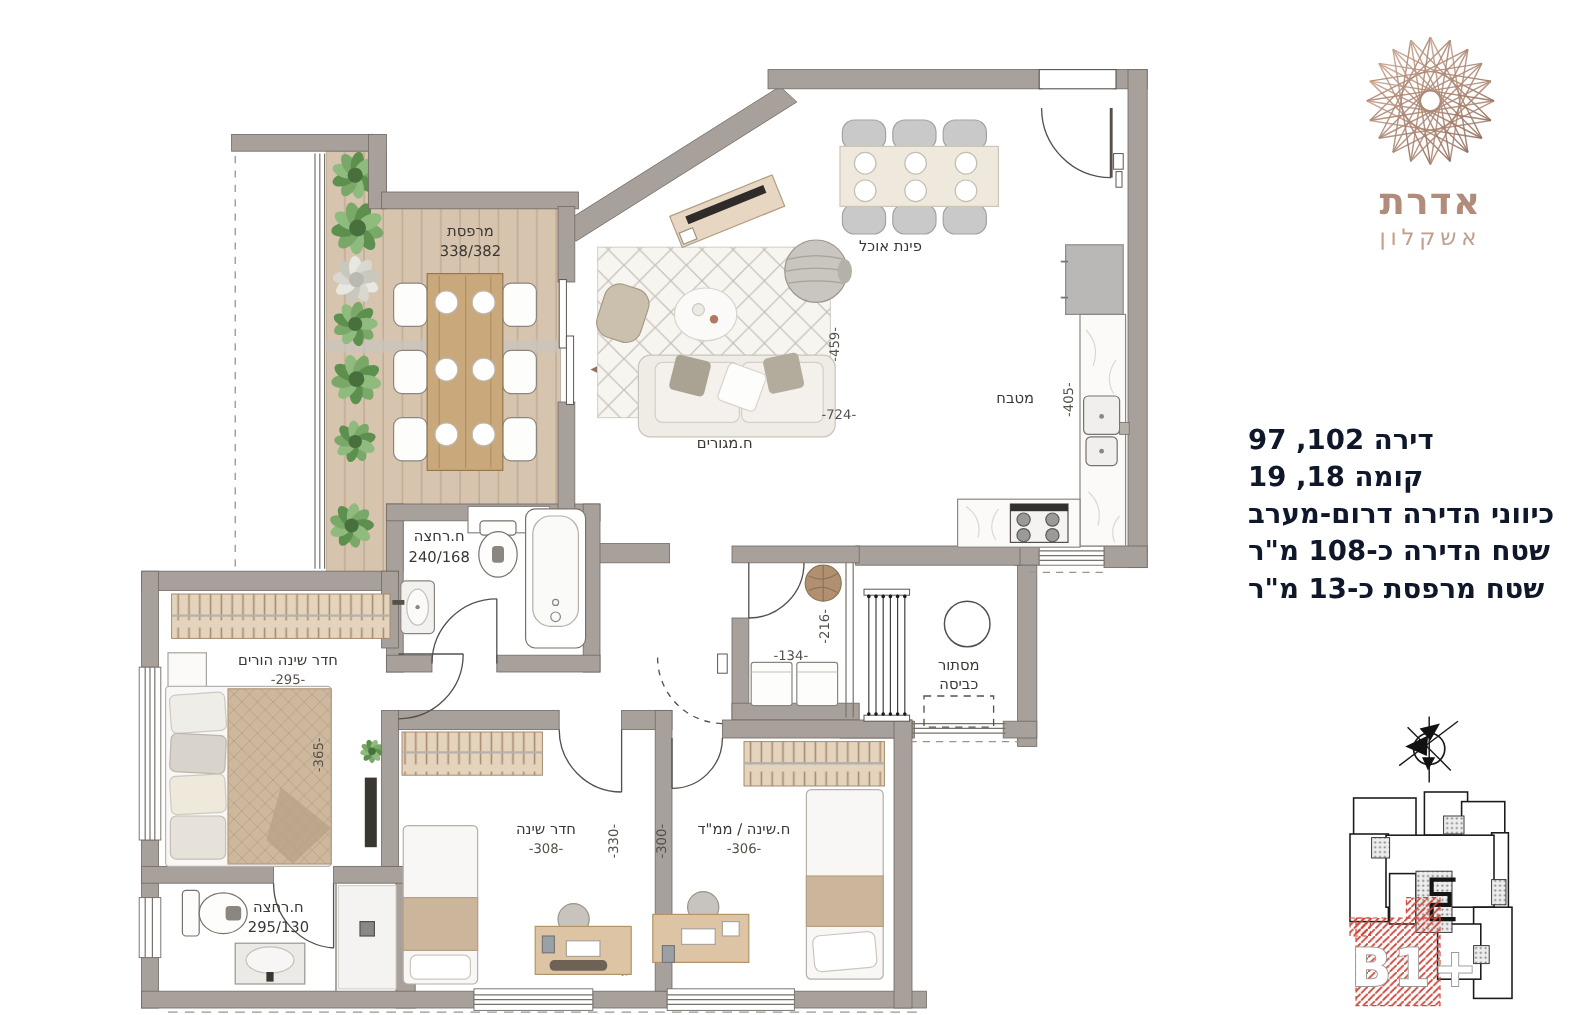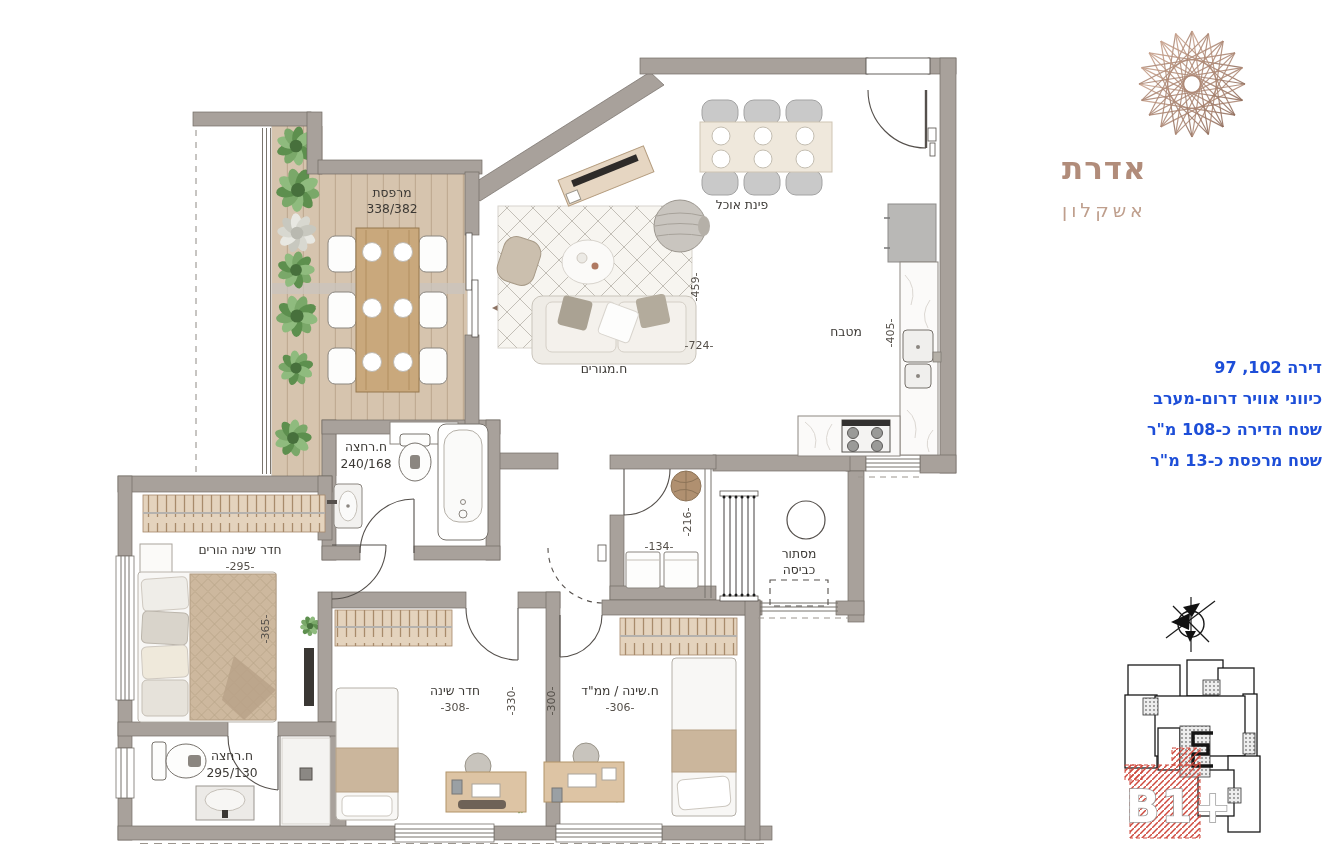--- a/index.html
+++ b/index.html
@@ -1,23 +1,23 @@
 <!DOCTYPE html>
 <html><head>
 <meta charset="utf-8">
 <style>
   html,body{margin:0;padding:0;background:#fff;}
   #stage{position:relative;width:1323px;height:846px;background:#ffffff;overflow:hidden;
          font-family:"DejaVu Sans",sans-serif;}
   #plan-svg{position:absolute;left:0;top:0;}
-  .logo-block{position:absolute;left:1062px;top:14px;width:260px;text-align:left;}
+  .logo-block{position:absolute;left:1062px;top:14px;width:260px;text-align:center;}
   .logo-title{font-weight:bold;font-size:31px;line-height:37px;color:#b18c7a;margin:0;letter-spacing:1px;}
-  .logo-city{font-size:19px;color:#bf9f8d;letter-spacing:4px;margin-top:12px;}
-  .details-block{position:absolute;left:1040px;top:352px;width:282px;text-align:right;direction:rtl;
-                 color:#1d4ed8;font-size:16px;font-weight:bold;line-height:31px;}
+  .logo-city{font-size:19px;color:#bf9f8d;letter-spacing:4px;}
+  .details-block{position:absolute;left:1040px;top:352px;width:282px;text-align:left;direction:rtl;
+                 color:#0f172a;font-size:23px;font-weight:bold;line-height:31px;}
   svg text{font-family:"DejaVu Sans",sans-serif;}
   .room-label{font-size:12.3px;fill:#3b3834;}
   .dim-label{font-size:11px;fill:#55504a;}
   .keyplan-label{font-size:44px;font-weight:bold;fill:#ffffff;stroke:#9a9a9a;stroke-width:1.6px;paint-order:stroke;letter-spacing:2px;}
 </style>
 </head>
 <body>
 
 <div id="stage">
 
@@ -605,18 +605,19 @@
 </svg>
 
 <div class="logo-block">
   <div style="height:136px"></div>
   <div class="logo-title">אדרת</div>
   <div class="logo-city">אשקלון</div>
 </div>
 
 <div class="details-block">
   <div>דירה 102, 97</div>
-  <div>כיווני אוויר דרום-מערב</div>
+  <div>קומה 18, 19</div>
+  <div>כיווני הדירה דרום-מערב</div>
   <div>שטח הדירה כ-108 מ"ר</div>
   <div>שטח מרפסת כ-13 מ"ר</div>
 </div>
 
 </div>
 
 </body></html>

